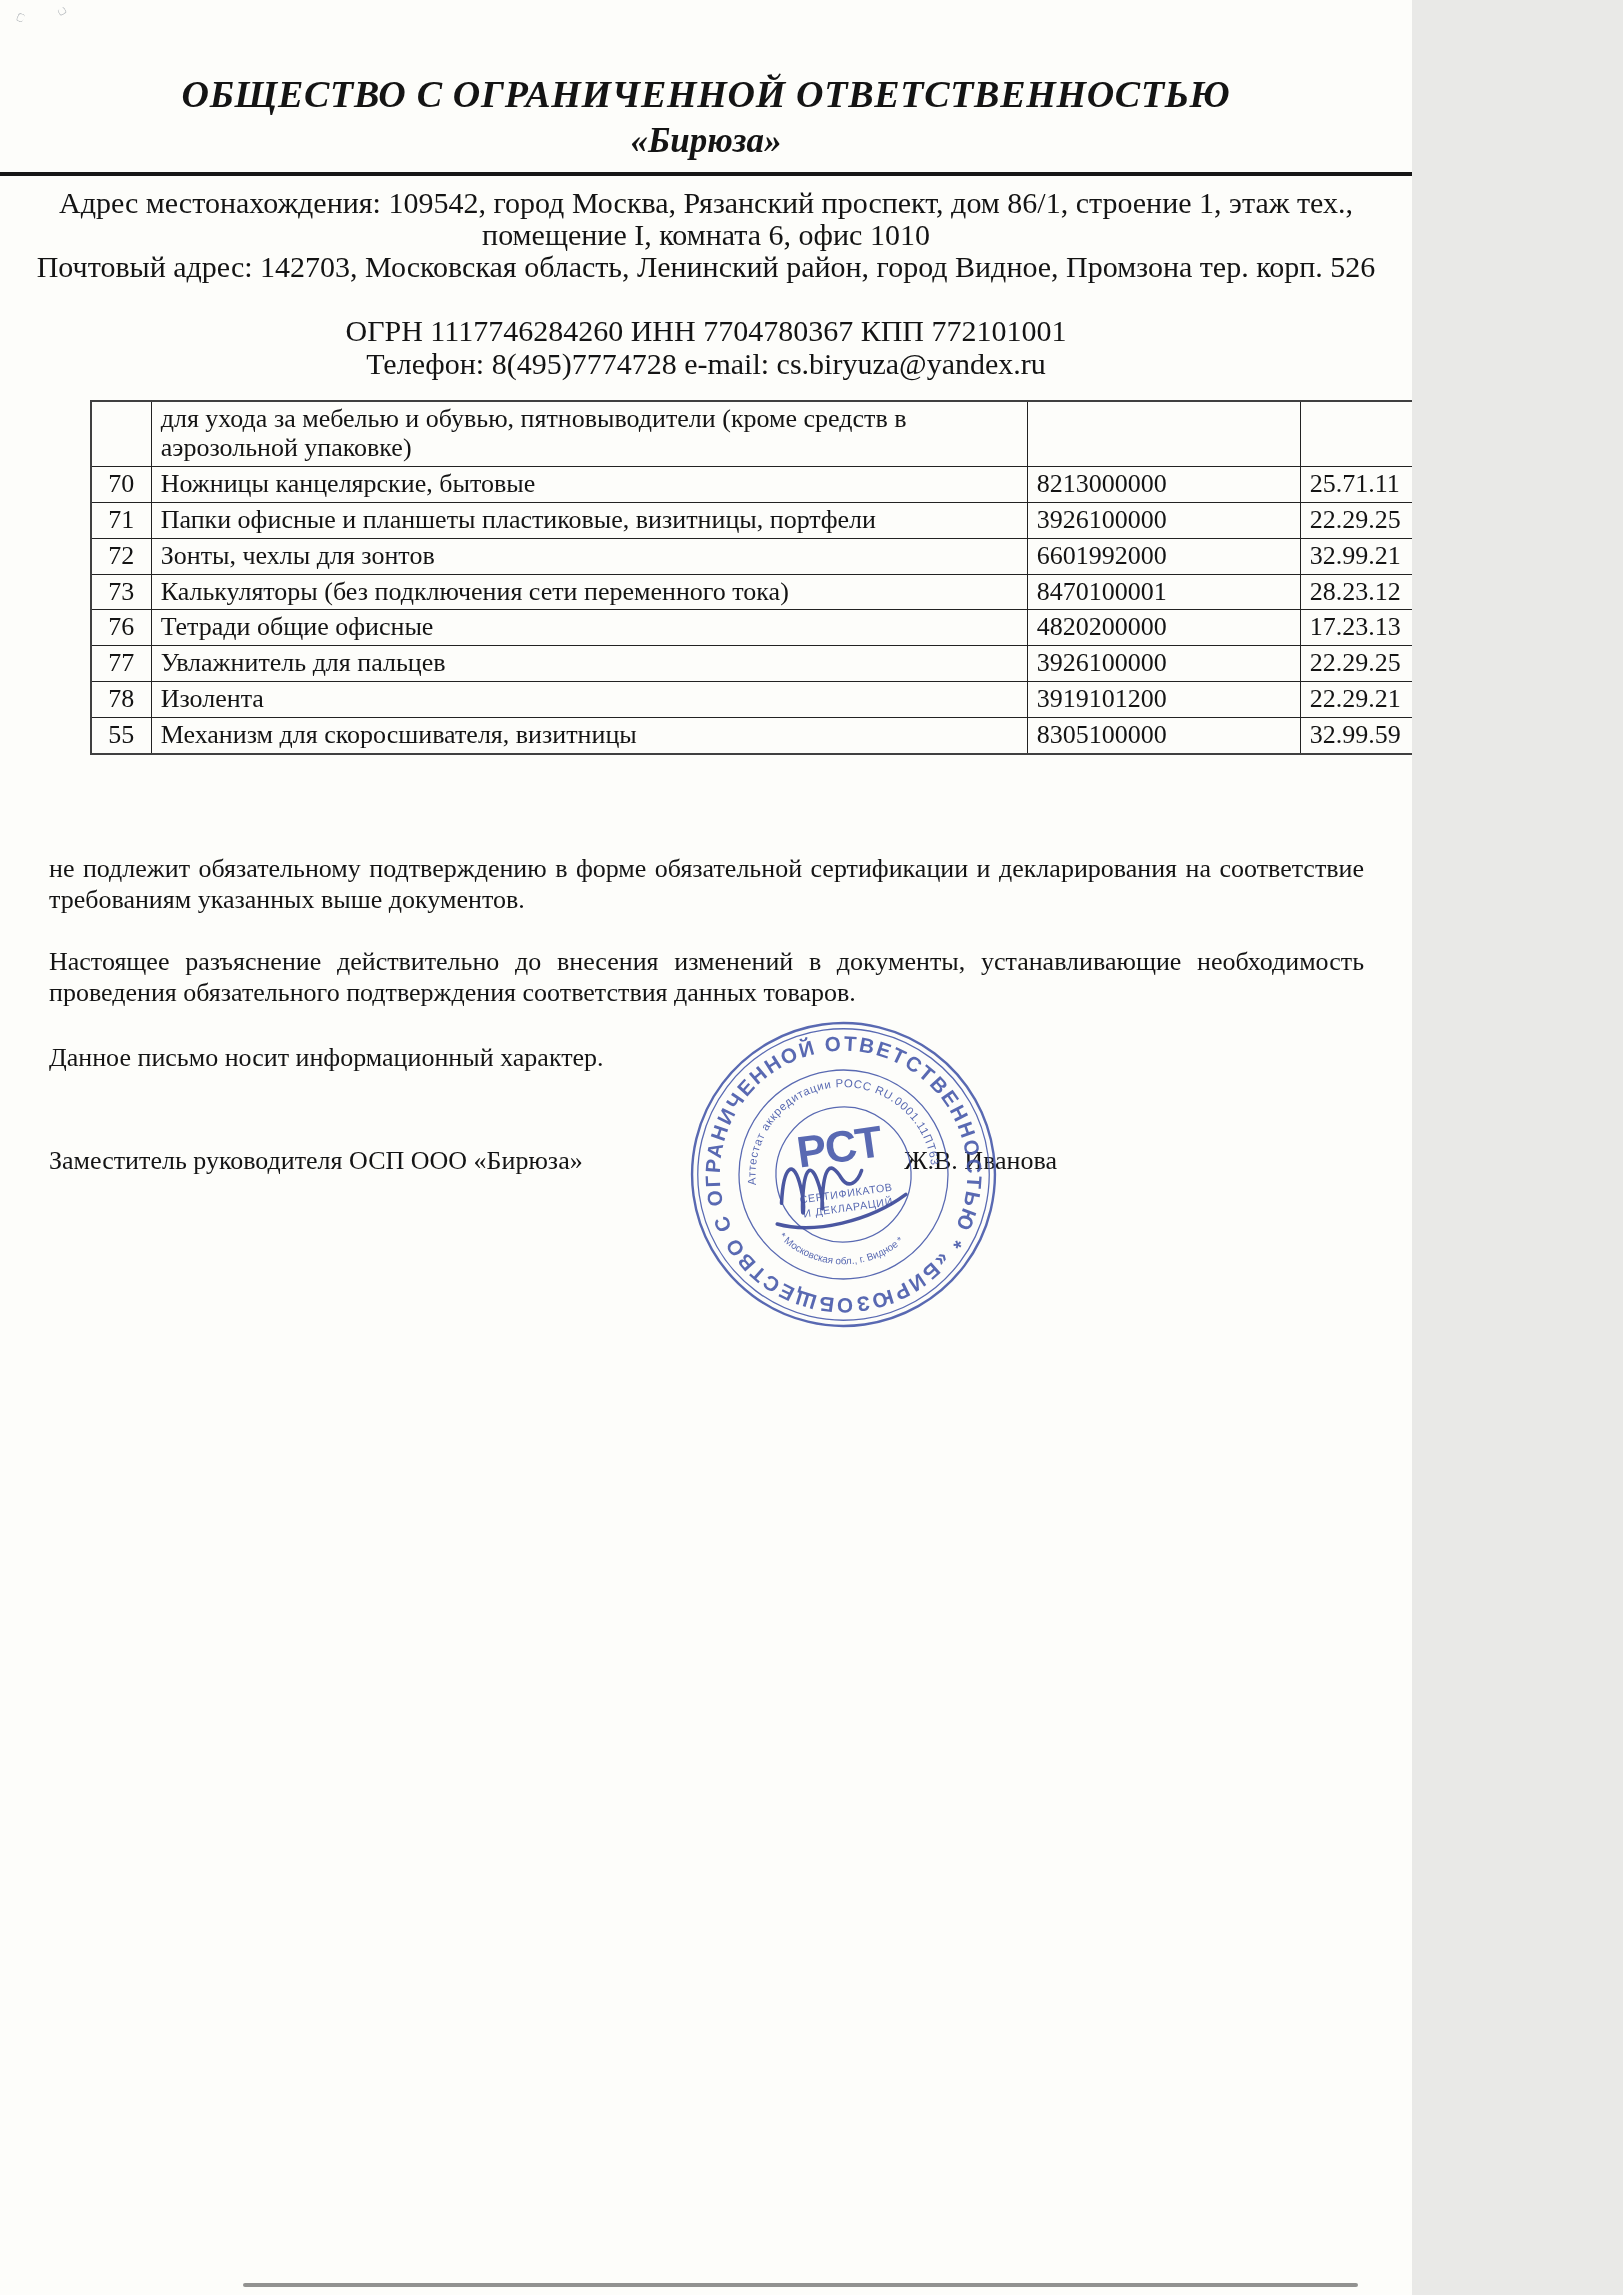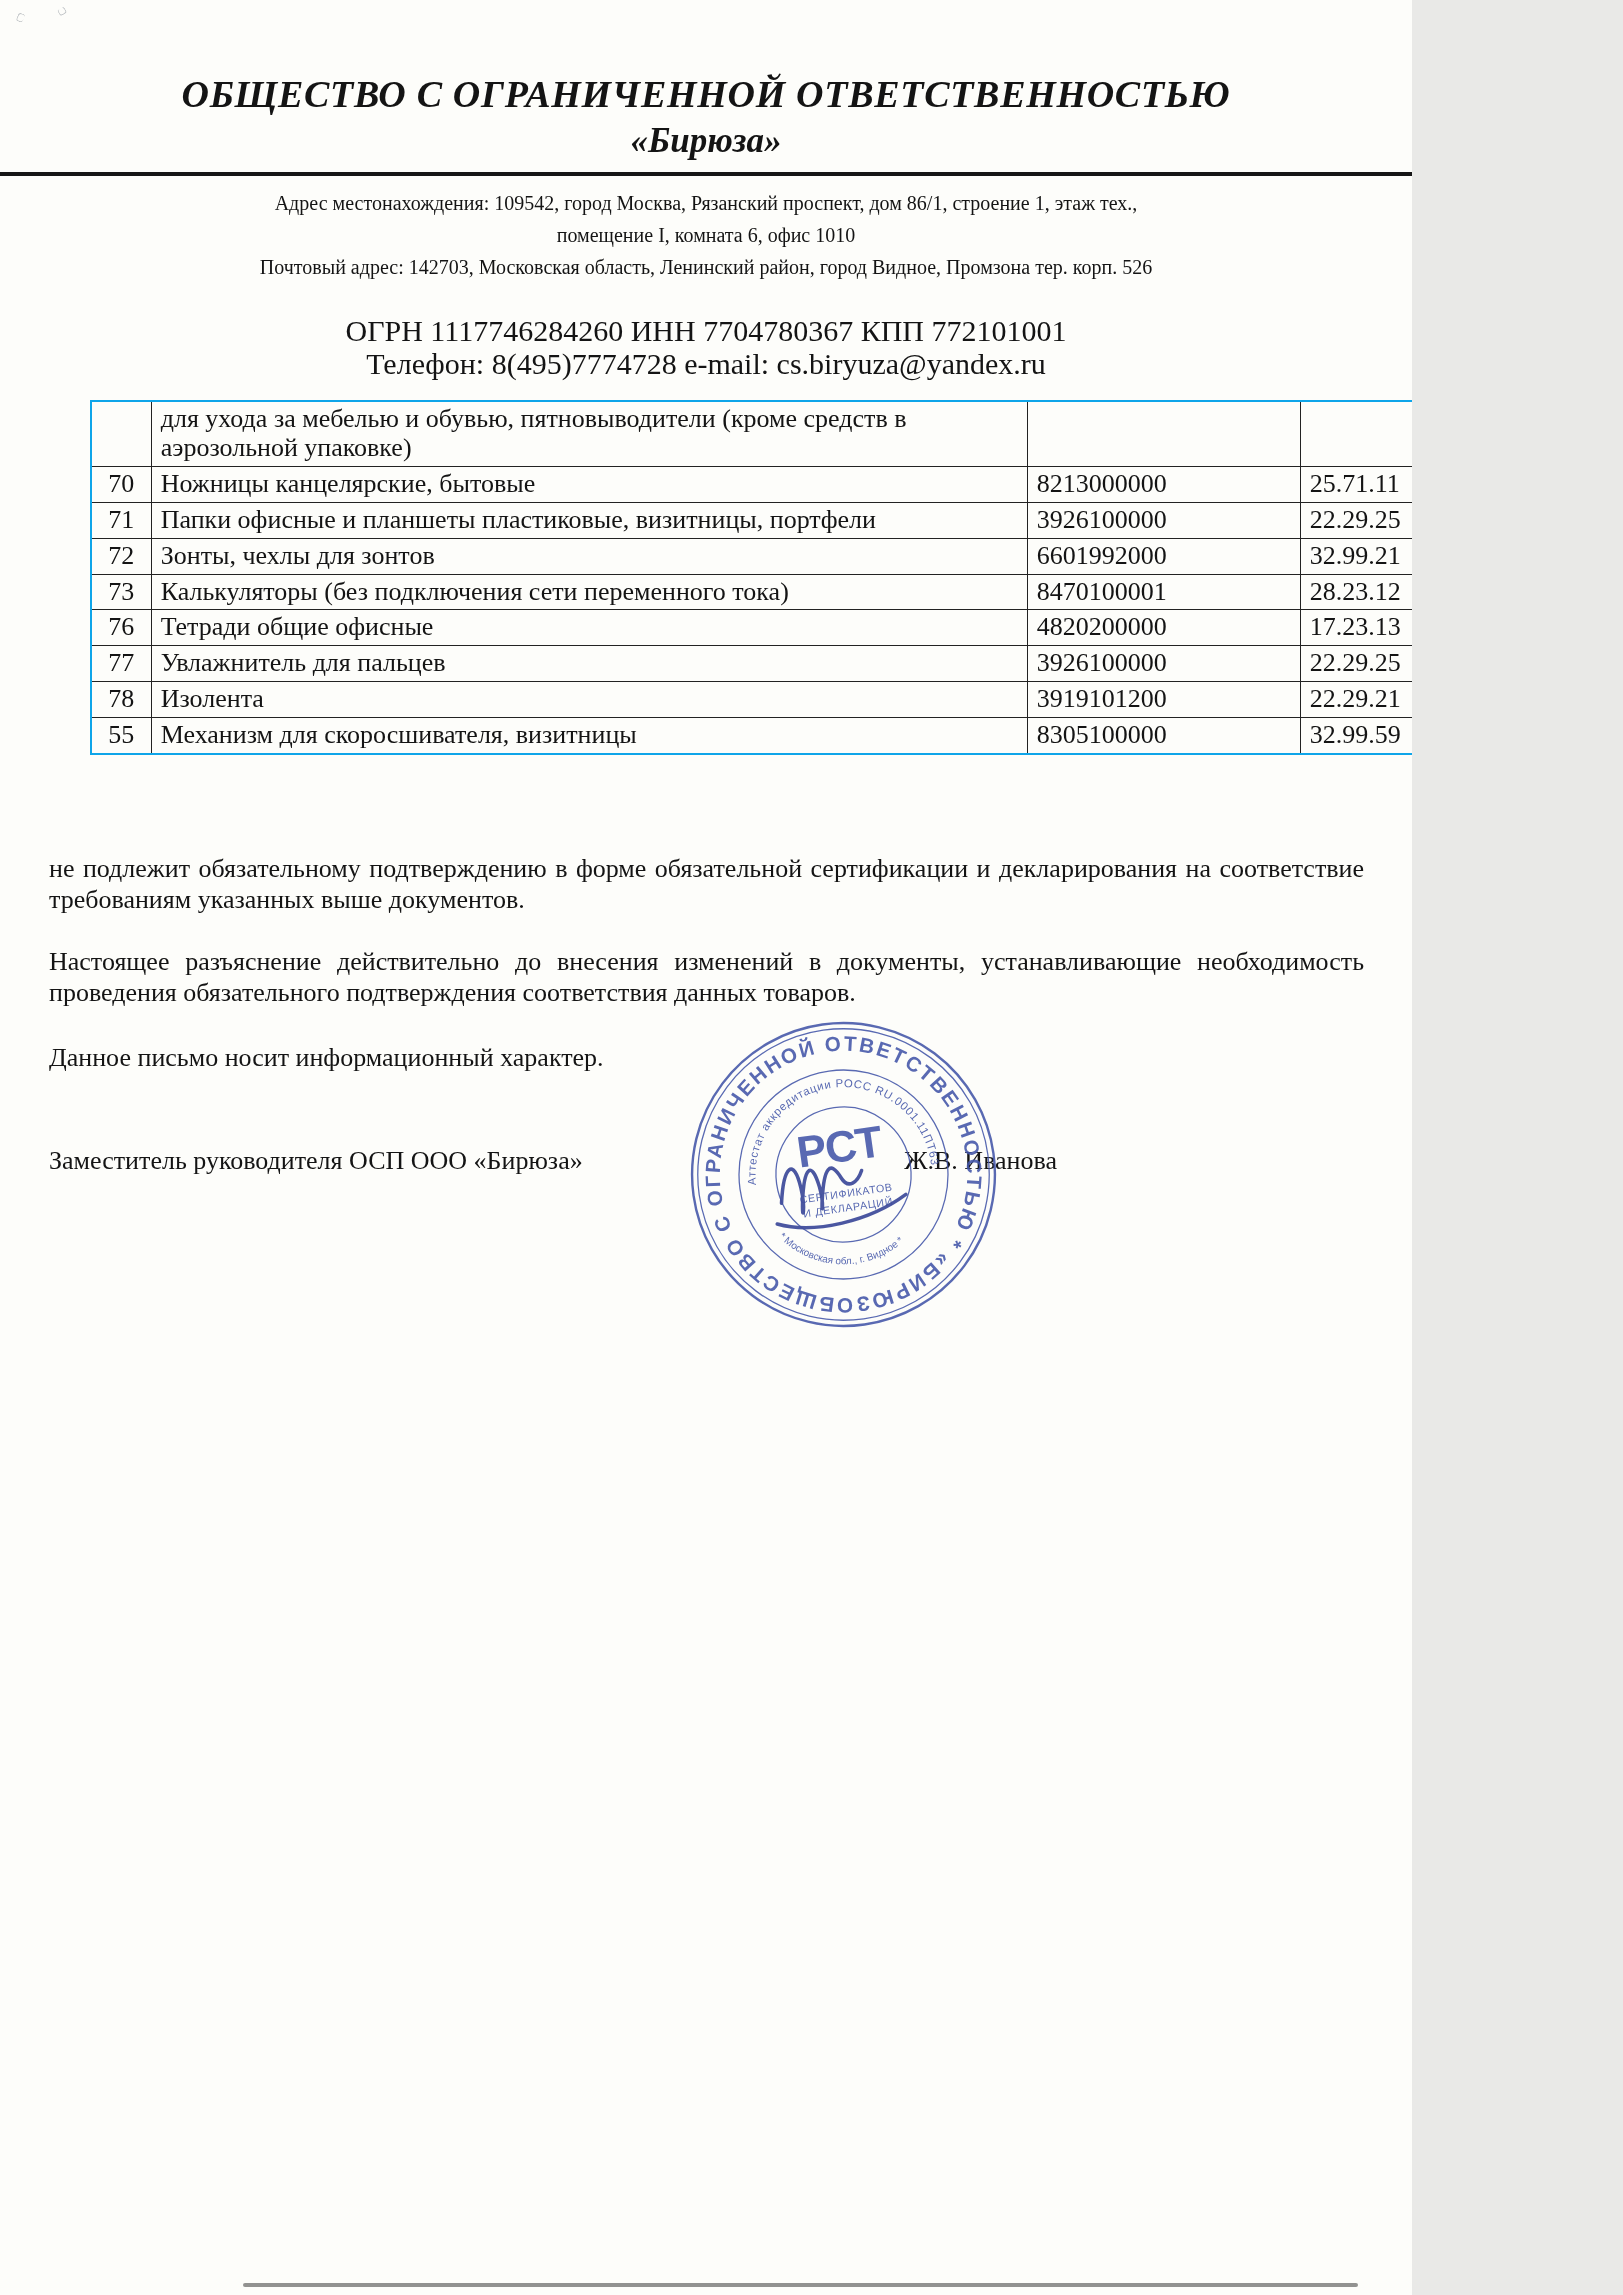--- a/index.html
+++ b/index.html
@@ -15,29 +15,29 @@
   }
   
   .letterhead { padding-top:72px; text-align:center; }
   .company-name {
     font-size:38px; font-weight:bold; font-style:italic; letter-spacing:0.7px;
   }
   .company-name2 {
     font-size:35px; font-weight:bold; font-style:italic; margin-top:5.2px;
   }
   .rule { width:1426px; height:3.9px; background:#161616; margin:10.5px auto 11.8px; }
-  .addr { font-size:20px; line-height:32px; }
+  .addr { font-size:30px; line-height:32px; }
   .reg-block { margin-top:31px; }
   .reg { font-size:30px; line-height:33px;font-family:Liberation Serif, serif; }
 
   
   table.products {
     border-collapse:collapse; table-layout:fixed;
     margin:19.6px 0 0 90px; width:1409px;
-    border:2px solid #0ea5e9;
+    border:2px solid #404040;
   }
   .products td {
     border:1.3px solid #222;
     font-size:26px; line-height:29px;
     padding:2px 9.2px 3.9px; vertical-align:top;
     overflow:hidden; word-wrap:break-word;
   }
   .products td.c-num { text-align:center; padding-left:2.6px; padding-right:2.6px; }
 
   

